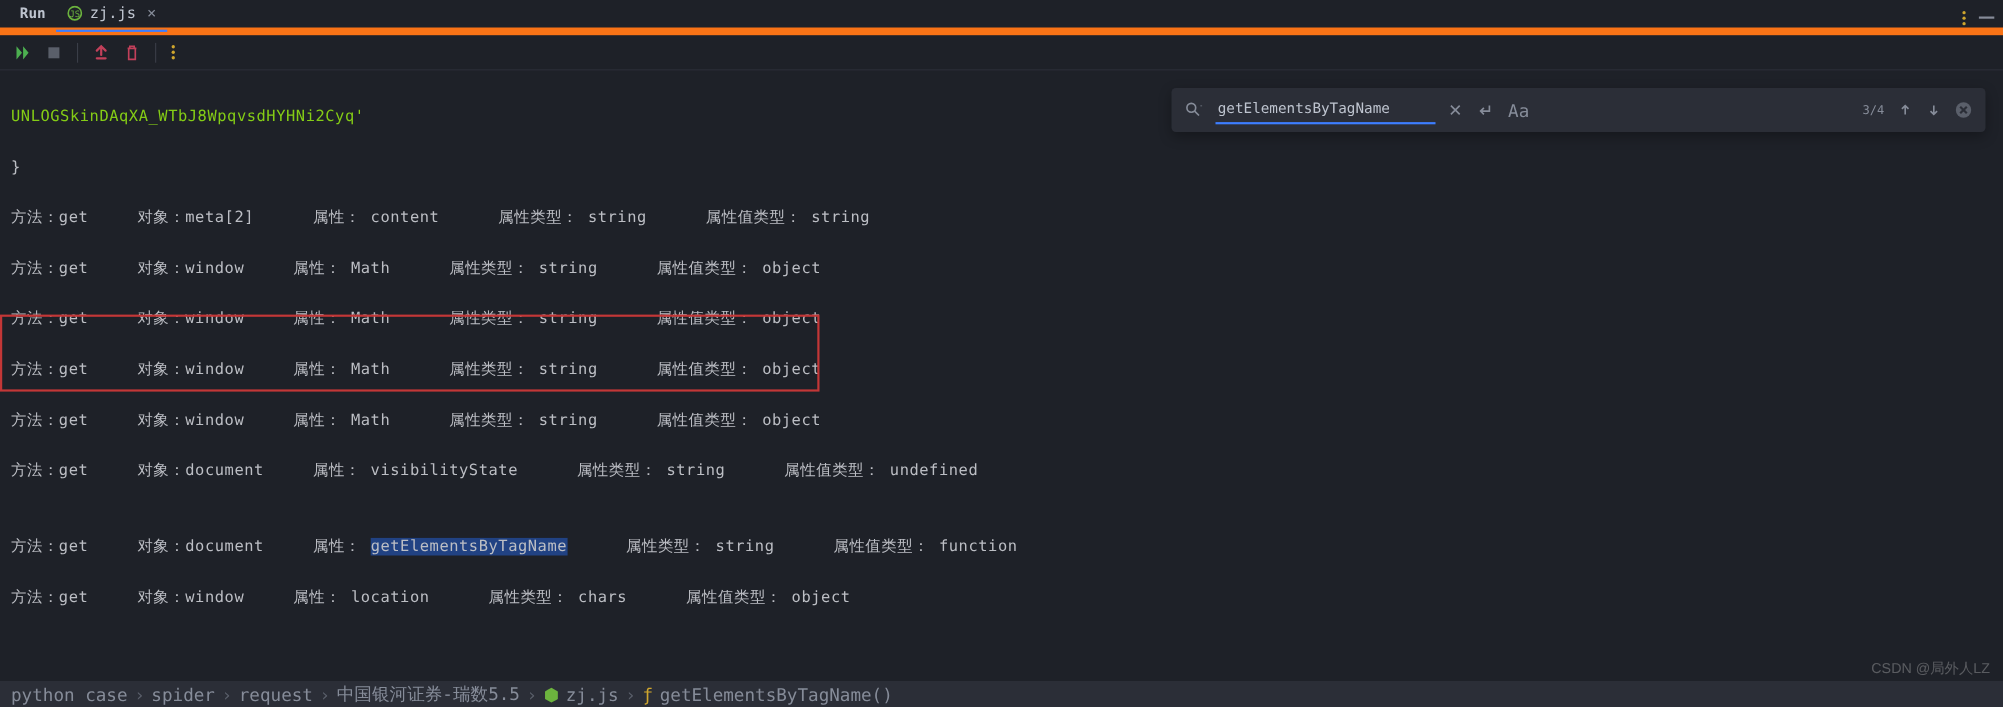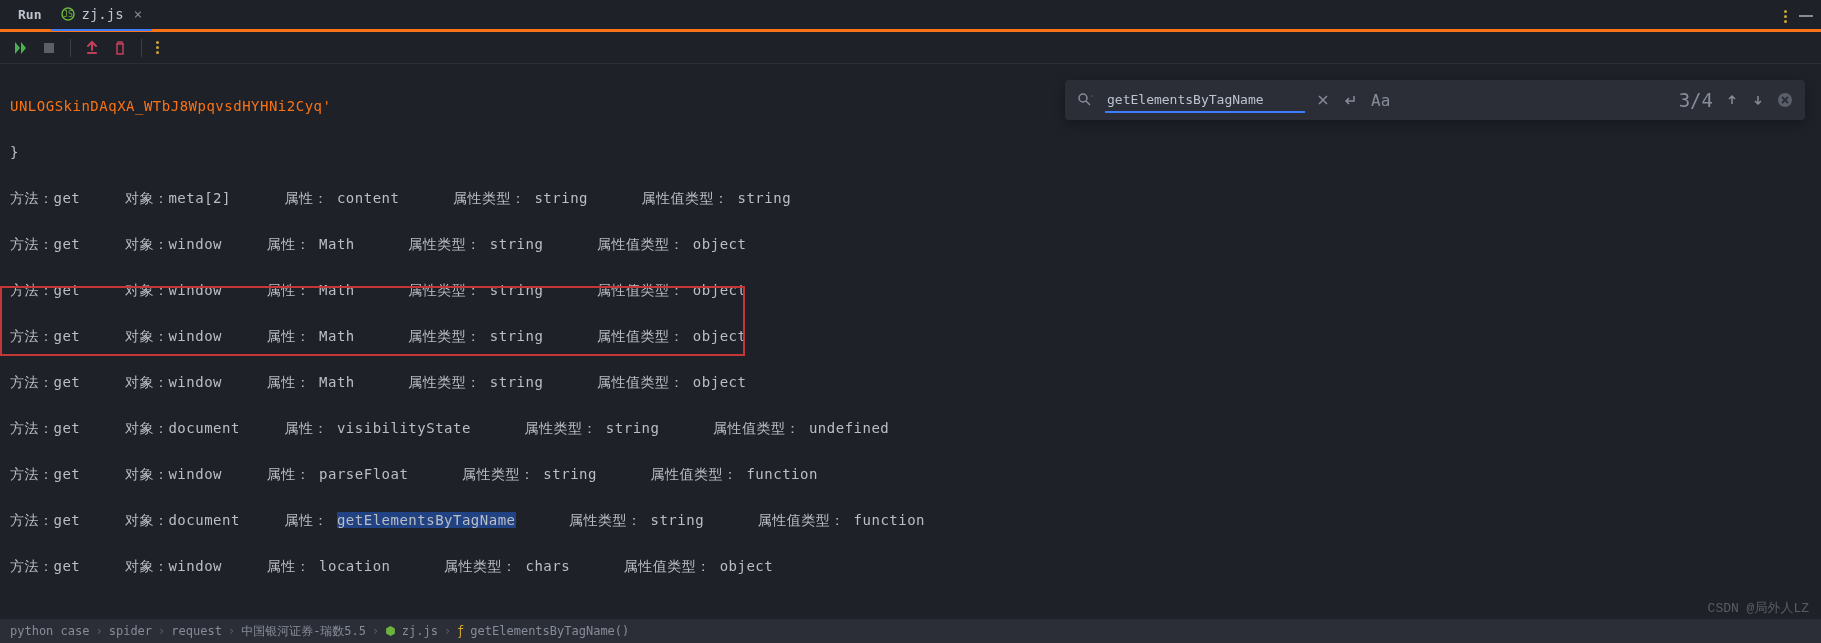--- a/index.html
+++ b/index.html
@@ -11,21 +11,21 @@
   width: 1821px;
   height: 643px;
   overflow: hidden;
   position: relative;
 }
 .tab-bar {
   height: 32px;
   display: flex;
   align-items: center;
   background: #1e2128;
-  border-bottom: 3px solid #f97316;
+  border-bottom: 7px solid #f97316;
   padding-left: 8px;
   position: relative;
 }
 .run-label {
   color: #bec4cf;
   font-weight: 600;
   padding: 0 10px;
   font-size: 13px;
 }
 .tab {
@@ -105,53 +105,53 @@
   border-bottom: 2px solid #3d7eff;
   padding: 4px 2px;
   width: 200px;
   font-family: inherit;
   font-size: 13px;
   outline: none;
 }
 .find-icon-btn { color: #868c99; cursor: pointer; display: inline-flex; padding: 2px; }
 .find-count {
   color: #868c99;
-  font-size: 19px;
+  font-size: 11px;
   margin-left: auto;
 }
 .find-nav { display: flex; gap: 8px; align-items: center; }
 .console {
   padding: 8px 10px 10px 10px;
   line-height: 23px;
   white-space: pre;
   color: #bcbec4;
   letter-spacing: 0.5px;
   position: relative;
 }
-.green { color: #f97316; }
+.green { color: #84cc16; }
 .highlight-box {
   position: absolute;
   border: 2px solid #c33737;
   pointer-events: none;
 }
 .sel-bg {
   background: #214283;
   color: #bcbec4;
   padding: 0 0px;
 }
 .status-bar {
   position: absolute;
   bottom: 0;
   left: 0;
   right: 0;
   height: 24px;
   background: #2b2e37;
   display: flex;
   align-items: center;
-  font-size: 12px;
+  font-size: 16px;
   color: #868c99;
   padding: 0 10px;
 }
 .breadcrumb {
   display: flex;
   align-items: center;
   gap: 6px;
   flex: 1;
 }
 .bc-sep { color: #5a5f6a; }
@@ -162,21 +162,21 @@
   display: flex;
   gap: 18px;
   align-items: center;
 }
 .watermark {
   position: absolute;
   right: 12px;
   bottom: 26px;
   color: rgba(200,200,200,0.35);
   font-size: 13px;
-  font-family: Liberation Mono, monospace;
+  font-family: Liberation Sans, sans-serif;
 }
 svg { display: block; }
 </style>
 </head>
 <body>
 
 <div class="tab-bar">
   <span class="run-label">Run</span>
   <div class="tab">
     <span class="tab-icon">
@@ -230,22 +230,21 @@
 
 <div class="console">
 <span class="green" style="display: block;">UNLOGSkinDAqXA_WTbJ8WpqvsdHYHNi2Cyq'</span>
 <span style="display: block;">}</span>
 <span style="display: block;">方法：get     对象：meta[2]      属性： content      属性类型： string      属性值类型： string</span>
 <span style="display: block;">方法：get     对象：window     属性： Math      属性类型： string      属性值类型： object</span>
 <span style="display: block;">方法：get     对象：window     属性： Math      属性类型： string      属性值类型： object</span>
 <span style="display: block;">方法：get     对象：window     属性： Math      属性类型： string      属性值类型： object</span>
 <span style="display: block;">方法：get     对象：window     属性： Math      属性类型： string      属性值类型： object</span>
 <span style="display: block;">方法：get     对象：document     属性： visibilityState      属性类型： string      属性值类型： undefined</span>
-<span style="display: block;">方法：get     对象：window     属性： parseFloat      属性类型： string      属性值类型： function</span>
-<span style="display: block;"><span>方法：get     对象：document     属性： </span><span class="sel-bg">getElementsByTagName</span><span>      属性类型： string      属性值类型： function</span></span>
+<span style="display: block; margin-top: 23px;"><span>方法：get     对象：document     属性： </span><span class="sel-bg">getElementsByTagName</span><span>      属性类型： string      属性值类型： function</span></span>
 <span style="display: block;">方法：get     对象：window     属性： location      属性类型： chars      属性值类型： object</span>
 
 
 
 
 
 
 
 <div class="highlight-box" style="left:0px; top:222px; width:745px; height:70px;"></div>
 </div>

